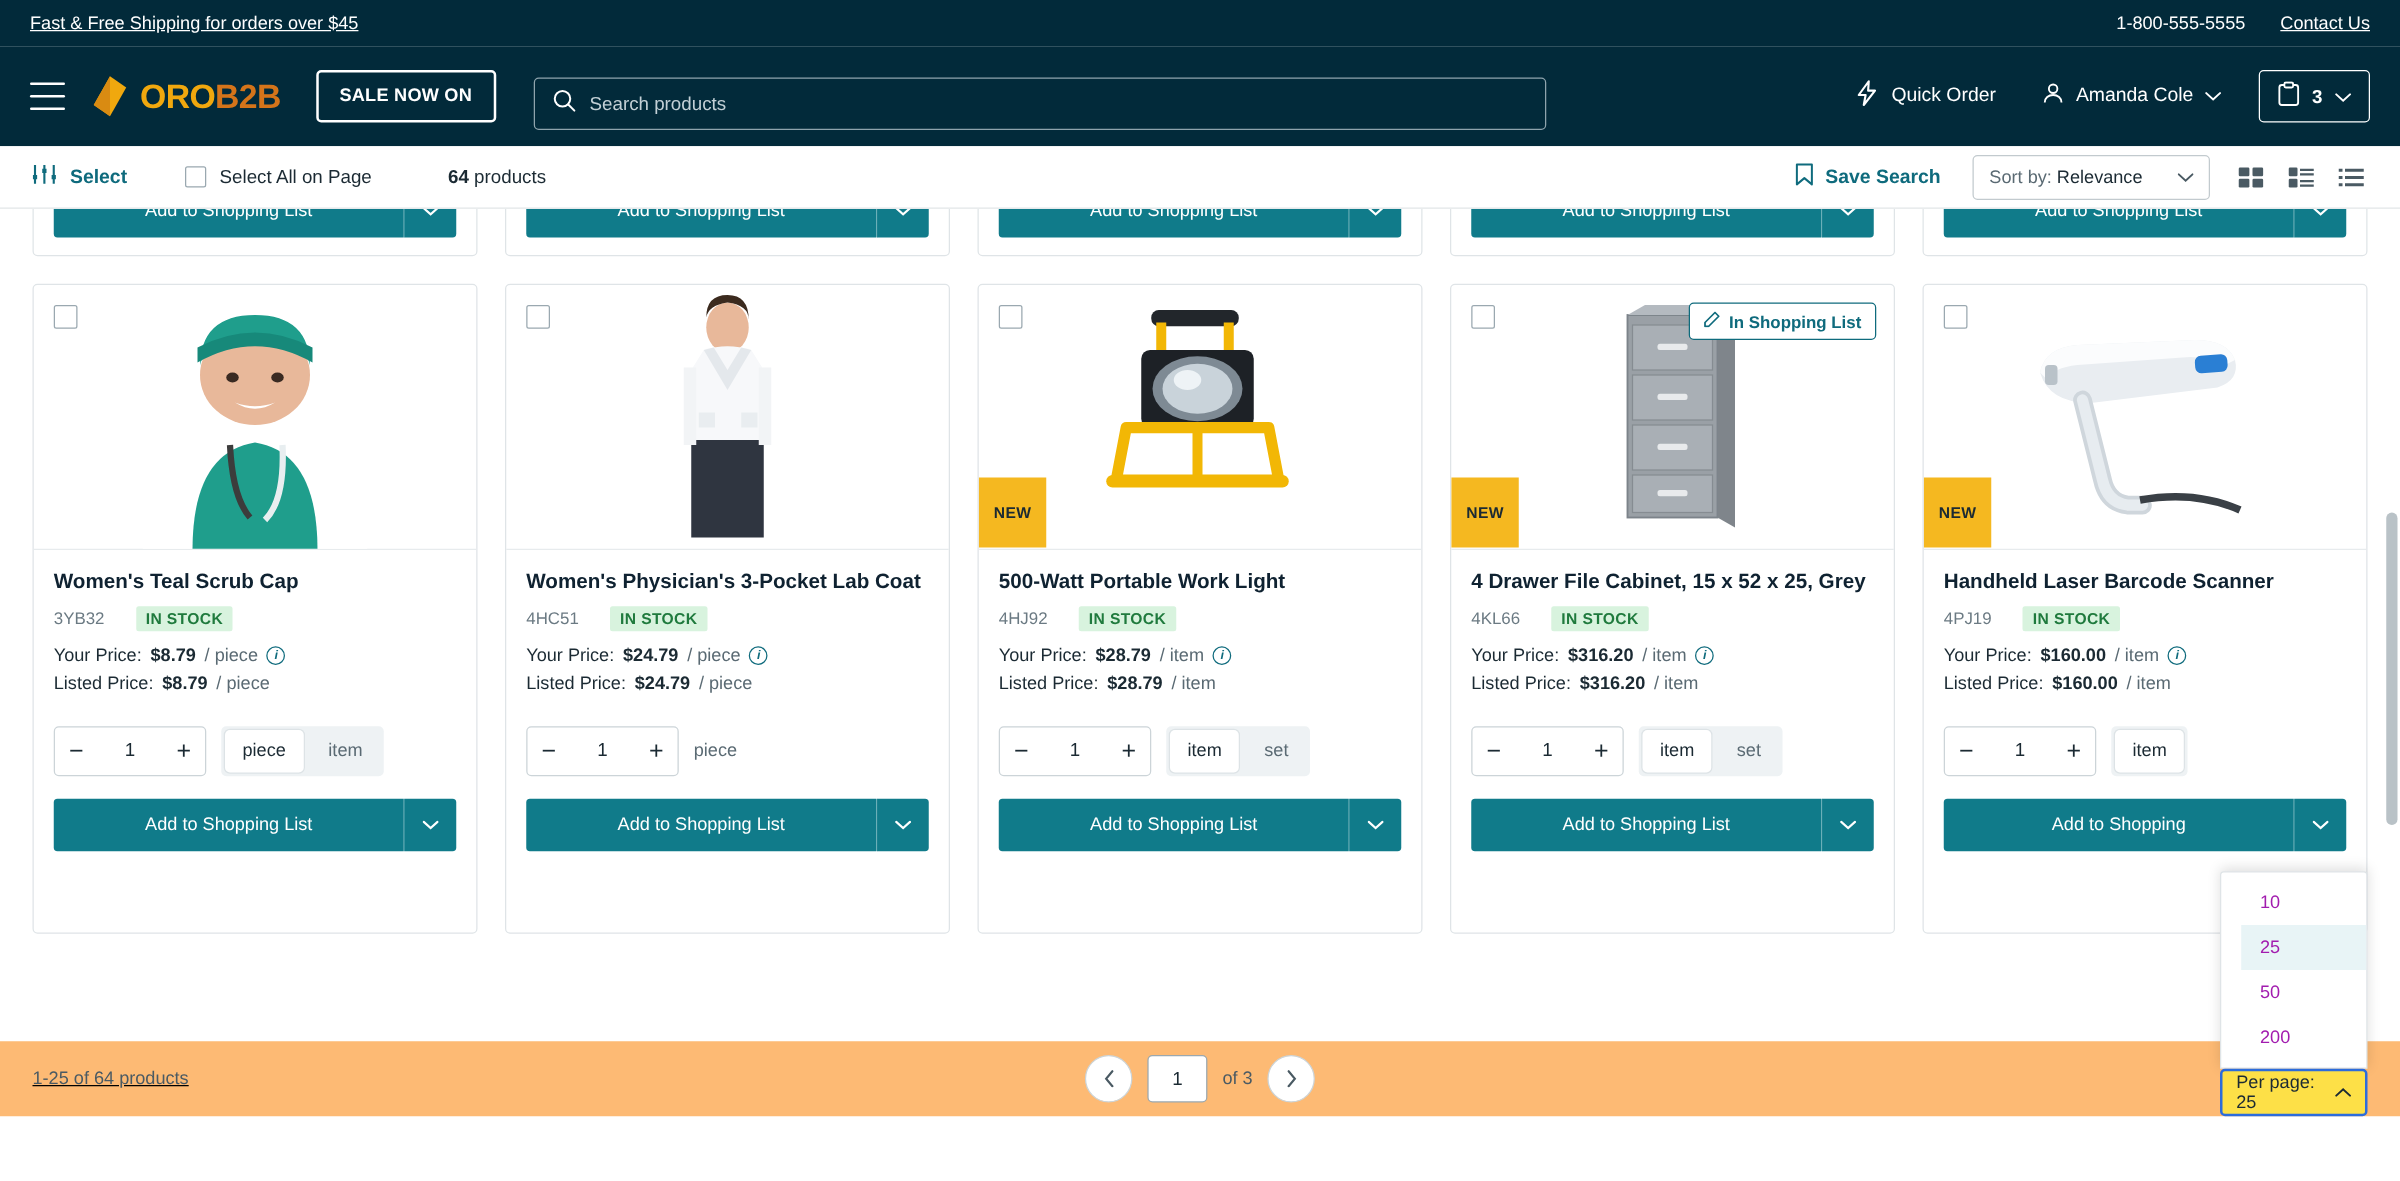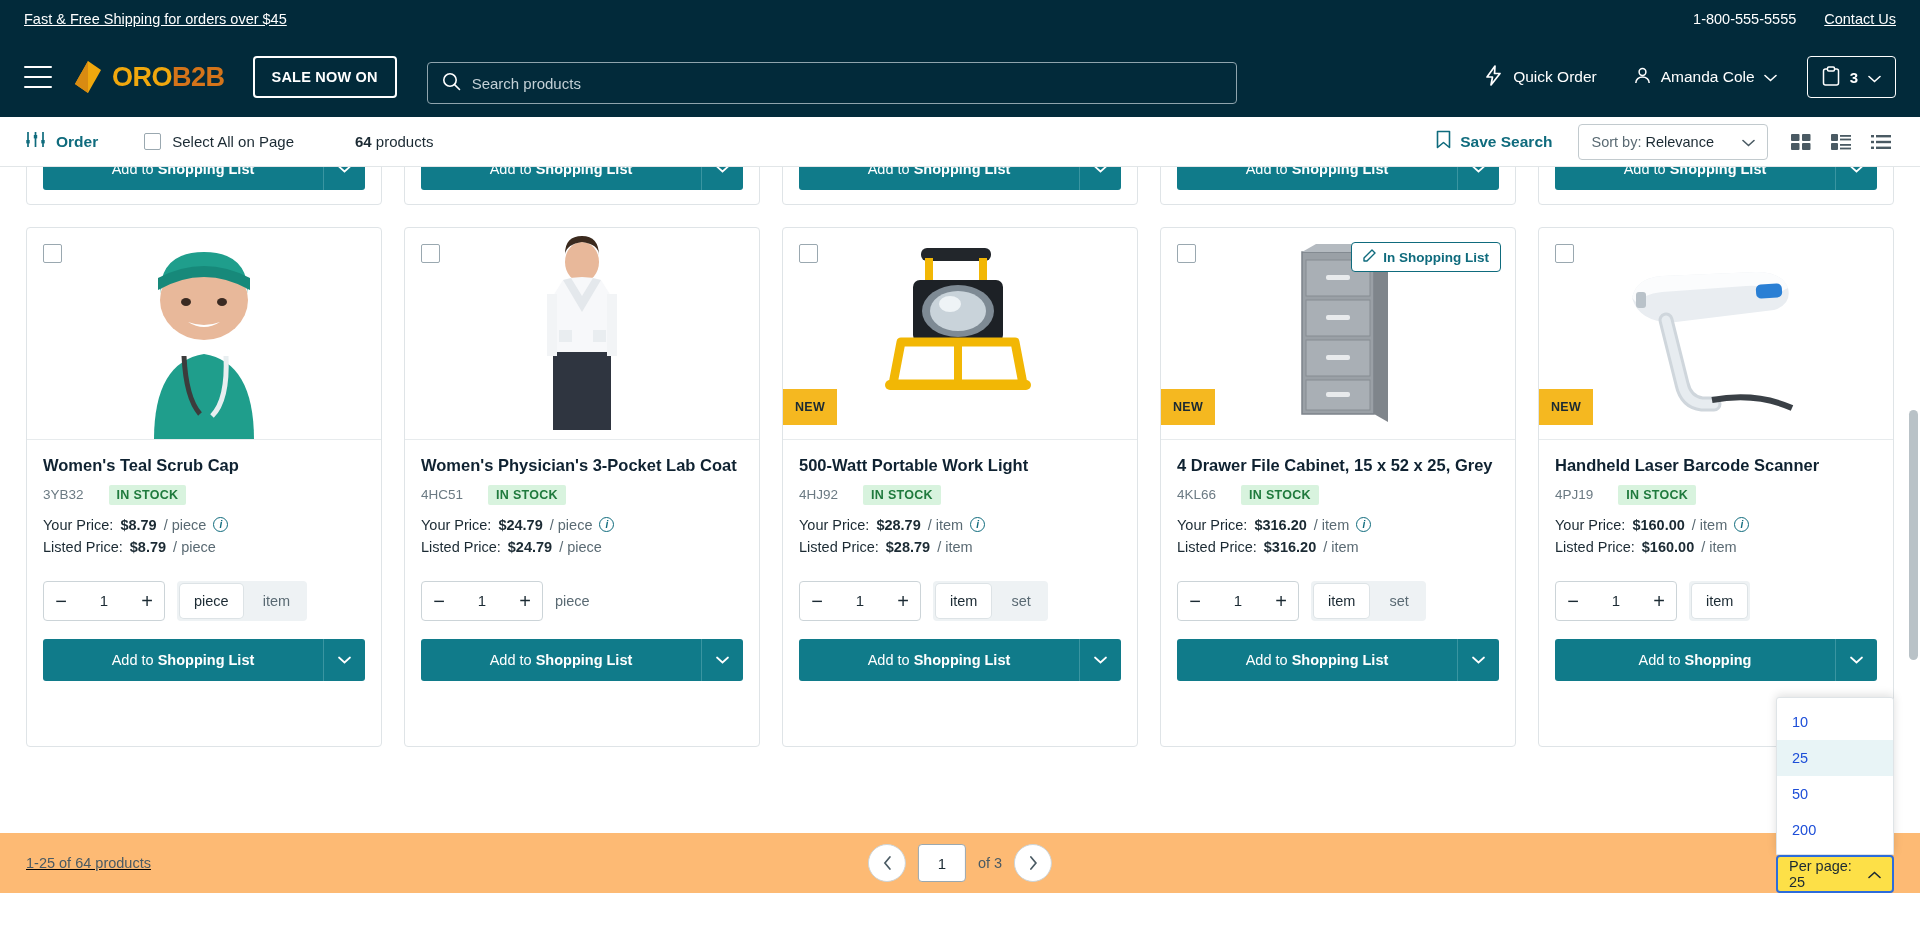--- a/index.html
+++ b/index.html
@@ -110,22 +110,22 @@
 
   .card-cb { position: absolute; top: 16px; left: 16px; width: 19px; height: 19px;
              border: 1.5px solid #9aa8b0; border-radius: 2px; background: #fff; z-index: 3; cursor: pointer; }
   .in-list-badge {
     position: absolute; top: 14px; right: 14px; z-index: 3;
     border: 1px solid #0f6b7d; border-radius: 4px; background: #fff;
     color: #0f6b7d; font-size: 13.5px; font-weight: bold;
     padding: 6px 11px; display: flex; align-items: center; gap: 7px; cursor: pointer;
   }
   .new-badge {
-    position: absolute; left: 0; bottom: 14px; background: #f5b820; color: #1b2a33;
-    font-size: 12.5px; font-weight: bold; padding: 11px 12px; letter-spacing: 0.3px;
+    position: absolute; left: 0; bottom: 1px; background: #f5b820; color: #1b2a33;
+    font-size: 12.5px; font-weight: bold; padding: 21px 12px; letter-spacing: 0.3px;
   }
   .img-box { height: 212px; position: relative; display: flex;
              align-items: center; justify-content: center; overflow: hidden;
              border-bottom: 1px solid #e7ebed; }
   .img-box svg { display: block; }
 
   .card-body { padding: 15px 16px 0 16px; flex: 1; display: flex; flex-direction: column; }
   .p-title { font-size: 16.5px; font-weight: bold; color: #0f2231; line-height: 1.25;
              margin-bottom: 9px; cursor: pointer; }
   .p-meta { display: flex; align-items: center; gap: 25px; margin-bottom: 12px; }
@@ -152,21 +152,21 @@
   .unit-toggle .u { display: flex; align-items: center; justify-content: center;
                     padding: 0 17px; font-size: 14.5px; color: #5a6a73; cursor: pointer; }
   .unit-toggle .u.active { background: #fff; color: #1b2a33; border-radius: 4px;
                            box-shadow: 0 0 0 1px #dde3e6; margin: 3px; padding: 0 14px; }
   .unit-plain { font-size: 14.5px; color: #5a6a73; }
 
   .add-row { display: flex; margin: 18px 0 18px 0; }
   .add-btn { flex: 1; background: #107b8a; color: #fff; border: none; height: 42px;
              font-size: 14.5px; cursor: pointer; border-radius: 3px 0 0 3px;
              font-family: "Liberation Sans", sans-serif; }
-  .add-btn b { font-weight: bold; }
+  .add-btn b { font-weight: normal; }
   .add-caret { width: 42px; background: #107b8a; border-left: 1px solid #3a95a1;
                border-radius: 0 3px 3px 0; display: flex; align-items: center;
                justify-content: center; cursor: pointer; color: #fff; }
 
   
   .footer-bar {
     position: absolute; left: 0; right: 0; bottom: 52px; height: 60px;
     display: flex; align-items: center; padding: 0 26px; background: #fdba74; text-decoration: underline;
   }
   .f-count { font-size: 14.5px; color: #4a5a63; }
@@ -188,21 +188,21 @@
     padding: 0 11px; font-size: 14.5px; color: #1b2a33; cursor: pointer;
     position: relative; z-index: 30;
   }
   .perpage-btn .pp-val { font-weight: normal; }
   .perpage-menu {
     position: absolute; bottom: 38px; right: 0; width: 118px;
     background: #fff; border: 1px solid #dfe4e7; border-radius: 3px 3px 0 0;
     box-shadow: 0 -2px 10px rgba(0,0,0,0.13); z-index: 29; padding: 6px 0;
   }
   .pp-opt { height: 36px; display: flex; align-items: center; padding: 0 15px;
-            font-size: 14.5px; color: #1d4ed8; cursor: pointer; }
+            font-size: 14.5px; color: #a21caf; cursor: pointer; margin-left: 16px; }
   .pp-opt.selected { background: #e8f4f6; }
 
   .scrollbar { position: absolute; right: 2px; top: 130px; width: 9px; height: 540px; }
   .scrollbar .thumb { position: absolute; right: 0; top: 280px; width: 9px;
                       height: 250px; background: #b9c2c7; border-radius: 5px; }
 </style>
 </head>
 <body>
 
 <div class="page">
@@ -293,21 +293,21 @@
       <span>
         <svg width="19" height="17" viewBox="0 0 19 17" fill="none">
           <line x1="2" y1="1" x2="2" y2="16" stroke="#0f6b7d" stroke-width="1.7"></line>
           <line x1="9.5" y1="1" x2="9.5" y2="16" stroke="#0f6b7d" stroke-width="1.7"></line>
           <line x1="17" y1="1" x2="17" y2="16" stroke="#0f6b7d" stroke-width="1.7"></line>
           <rect x="0.3" y="9" width="3.4" height="3.4" fill="#0f6b7d"></rect>
           <rect x="7.8" y="4" width="3.4" height="3.4" fill="#0f6b7d"></rect>
           <rect x="15.3" y="9" width="3.4" height="3.4" fill="#0f6b7d"></rect>
         </svg>
       </span>
-      <span>Order</span>
+      <span>Select</span>
     </div>
 
     <div class="tb-selectall">
       <span class="cb"></span>
       <span>Select All on Page</span>
     </div>
 
     <div class="tb-count">
       <b>64</b>
       <span>products</span>

